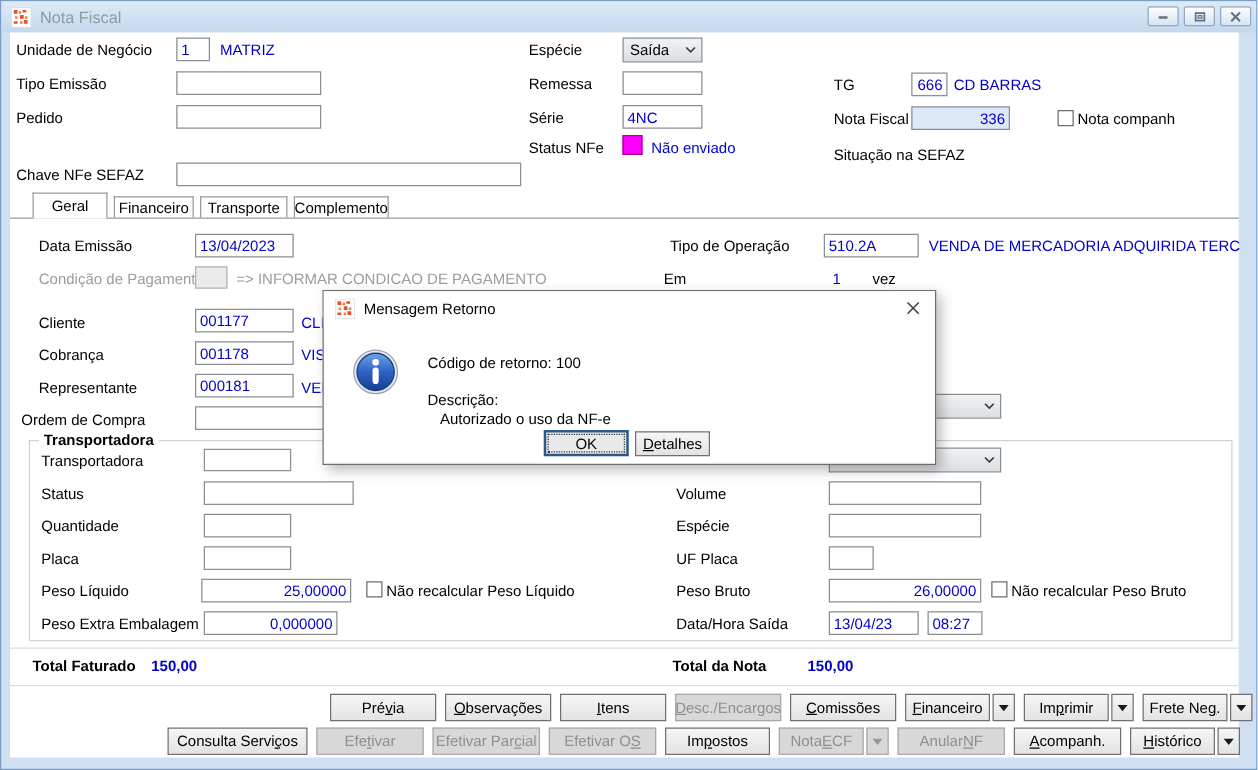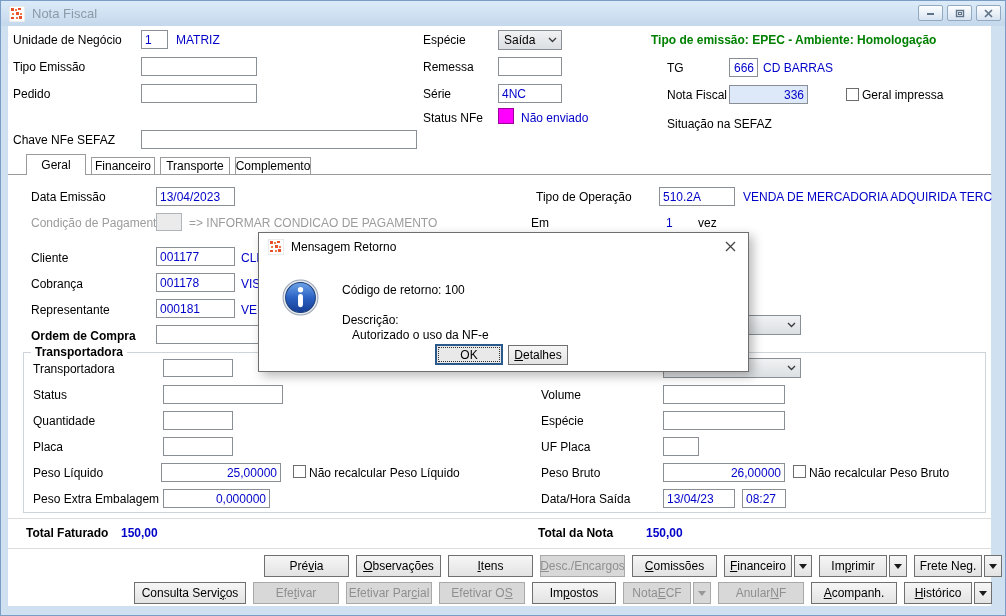--- a/index.html
+++ b/index.html
@@ -111,30 +111,29 @@
   <span class="lbl" style="left:422px;top:59px;">Remessa</span>
   <input class="inp" style="left: 497px; top: 56px; width: 64px;" value="">
 
   <span class="lbl" style="left:422px;top:86px;">Série</span>
   <input class="inp" style="left: 497px; top: 83px; width: 64px;" value="4NC">
 
   <span class="lbl" style="left:422px;top:110px;">Status NFe</span>
   <div class="swatch" style="left:497px;top:107px;"></div>
   <span class="lbl blue" style="left:520px;top:110px;">Não enviado</span>
 
-  <span class="lbl green" style="left:650px;top:32px;">Tipo de emissão: EPEC - Ambiente: Homologação</span>
 
   <span class="lbl" style="left:666px;top:60px;">TG</span>
   <input class="inp right" style="left: 728px; top: 57px; width: 29px;" value="666">
   <span class="lbl blue" style="left:762px;top:60px;">CD BARRAS</span>
 
   <span class="lbl" style="left:666px;top:87px;">Nota Fiscal</span>
   <input class="inp right nf" style="left: 728px; top: 84px; width: 79px;" value="336">
   <div class="chk" style="left:845px;top:87px;"></div>
-  <span class="lbl" style="left:861px;top:87px;">Geral impressa</span>
+  <span class="lbl" style="left:861px;top:87px;">Nota companh</span>
 
   <span class="lbl" style="left:666px;top:116px;">Situação na SEFAZ</span>
 
   <div id="tabline"></div>
   <div class="tab active" style="left:25px;width:60px;">Geral</div>
   <div class="tab" style="left:90px;width:64px;">Financeiro</div>
   <div class="tab" style="left:159px;width:70px;">Transporte</div>
   <div class="tab" style="left:234px;width:76px;">Complemento</div>
 
   <span class="lbl" style="left:30px;top:189px;">Data Emissão</span>
@@ -156,21 +155,21 @@
   <span class="lbl blue" style="left:240px;top:250px;">CLI</span>
 
   <span class="lbl" style="left:30px;top:276px;">Cobrança</span>
   <input class="inp" style="left: 155px; top: 272px; width: 79px;" value="001178">
   <span class="lbl blue" style="left:240px;top:276px;">VIS</span>
 
   <span class="lbl" style="left:30px;top:302px;">Representante</span>
   <input class="inp" style="left: 155px; top: 298px; width: 79px;" value="000181">
   <span class="lbl blue" style="left:240px;top:302px;">VEN</span>
 
-  <span class="lbl" style="left:30px;top:328px;font-weight:bold;">Ordem de Compra</span>
+  <span class="lbl" style="left:16px;top:328px;">Ordem de Compra</span>
   <input class="inp" style="left: 155px; top: 324px; width: 341px;" value="">
 
   <div class="combo" style="left:662px;top:314px;width:138px;">
     <span></span>
     <svg width="9" height="6">
         <path d="M1 1 L4.5 4.5 L8 1" fill="none" stroke="#3c3c3c" stroke-width="1.4"></path>
       </svg>
   </div>
   <div class="combo" style="left:662px;top:357px;width:138px;">
     <span></span>

